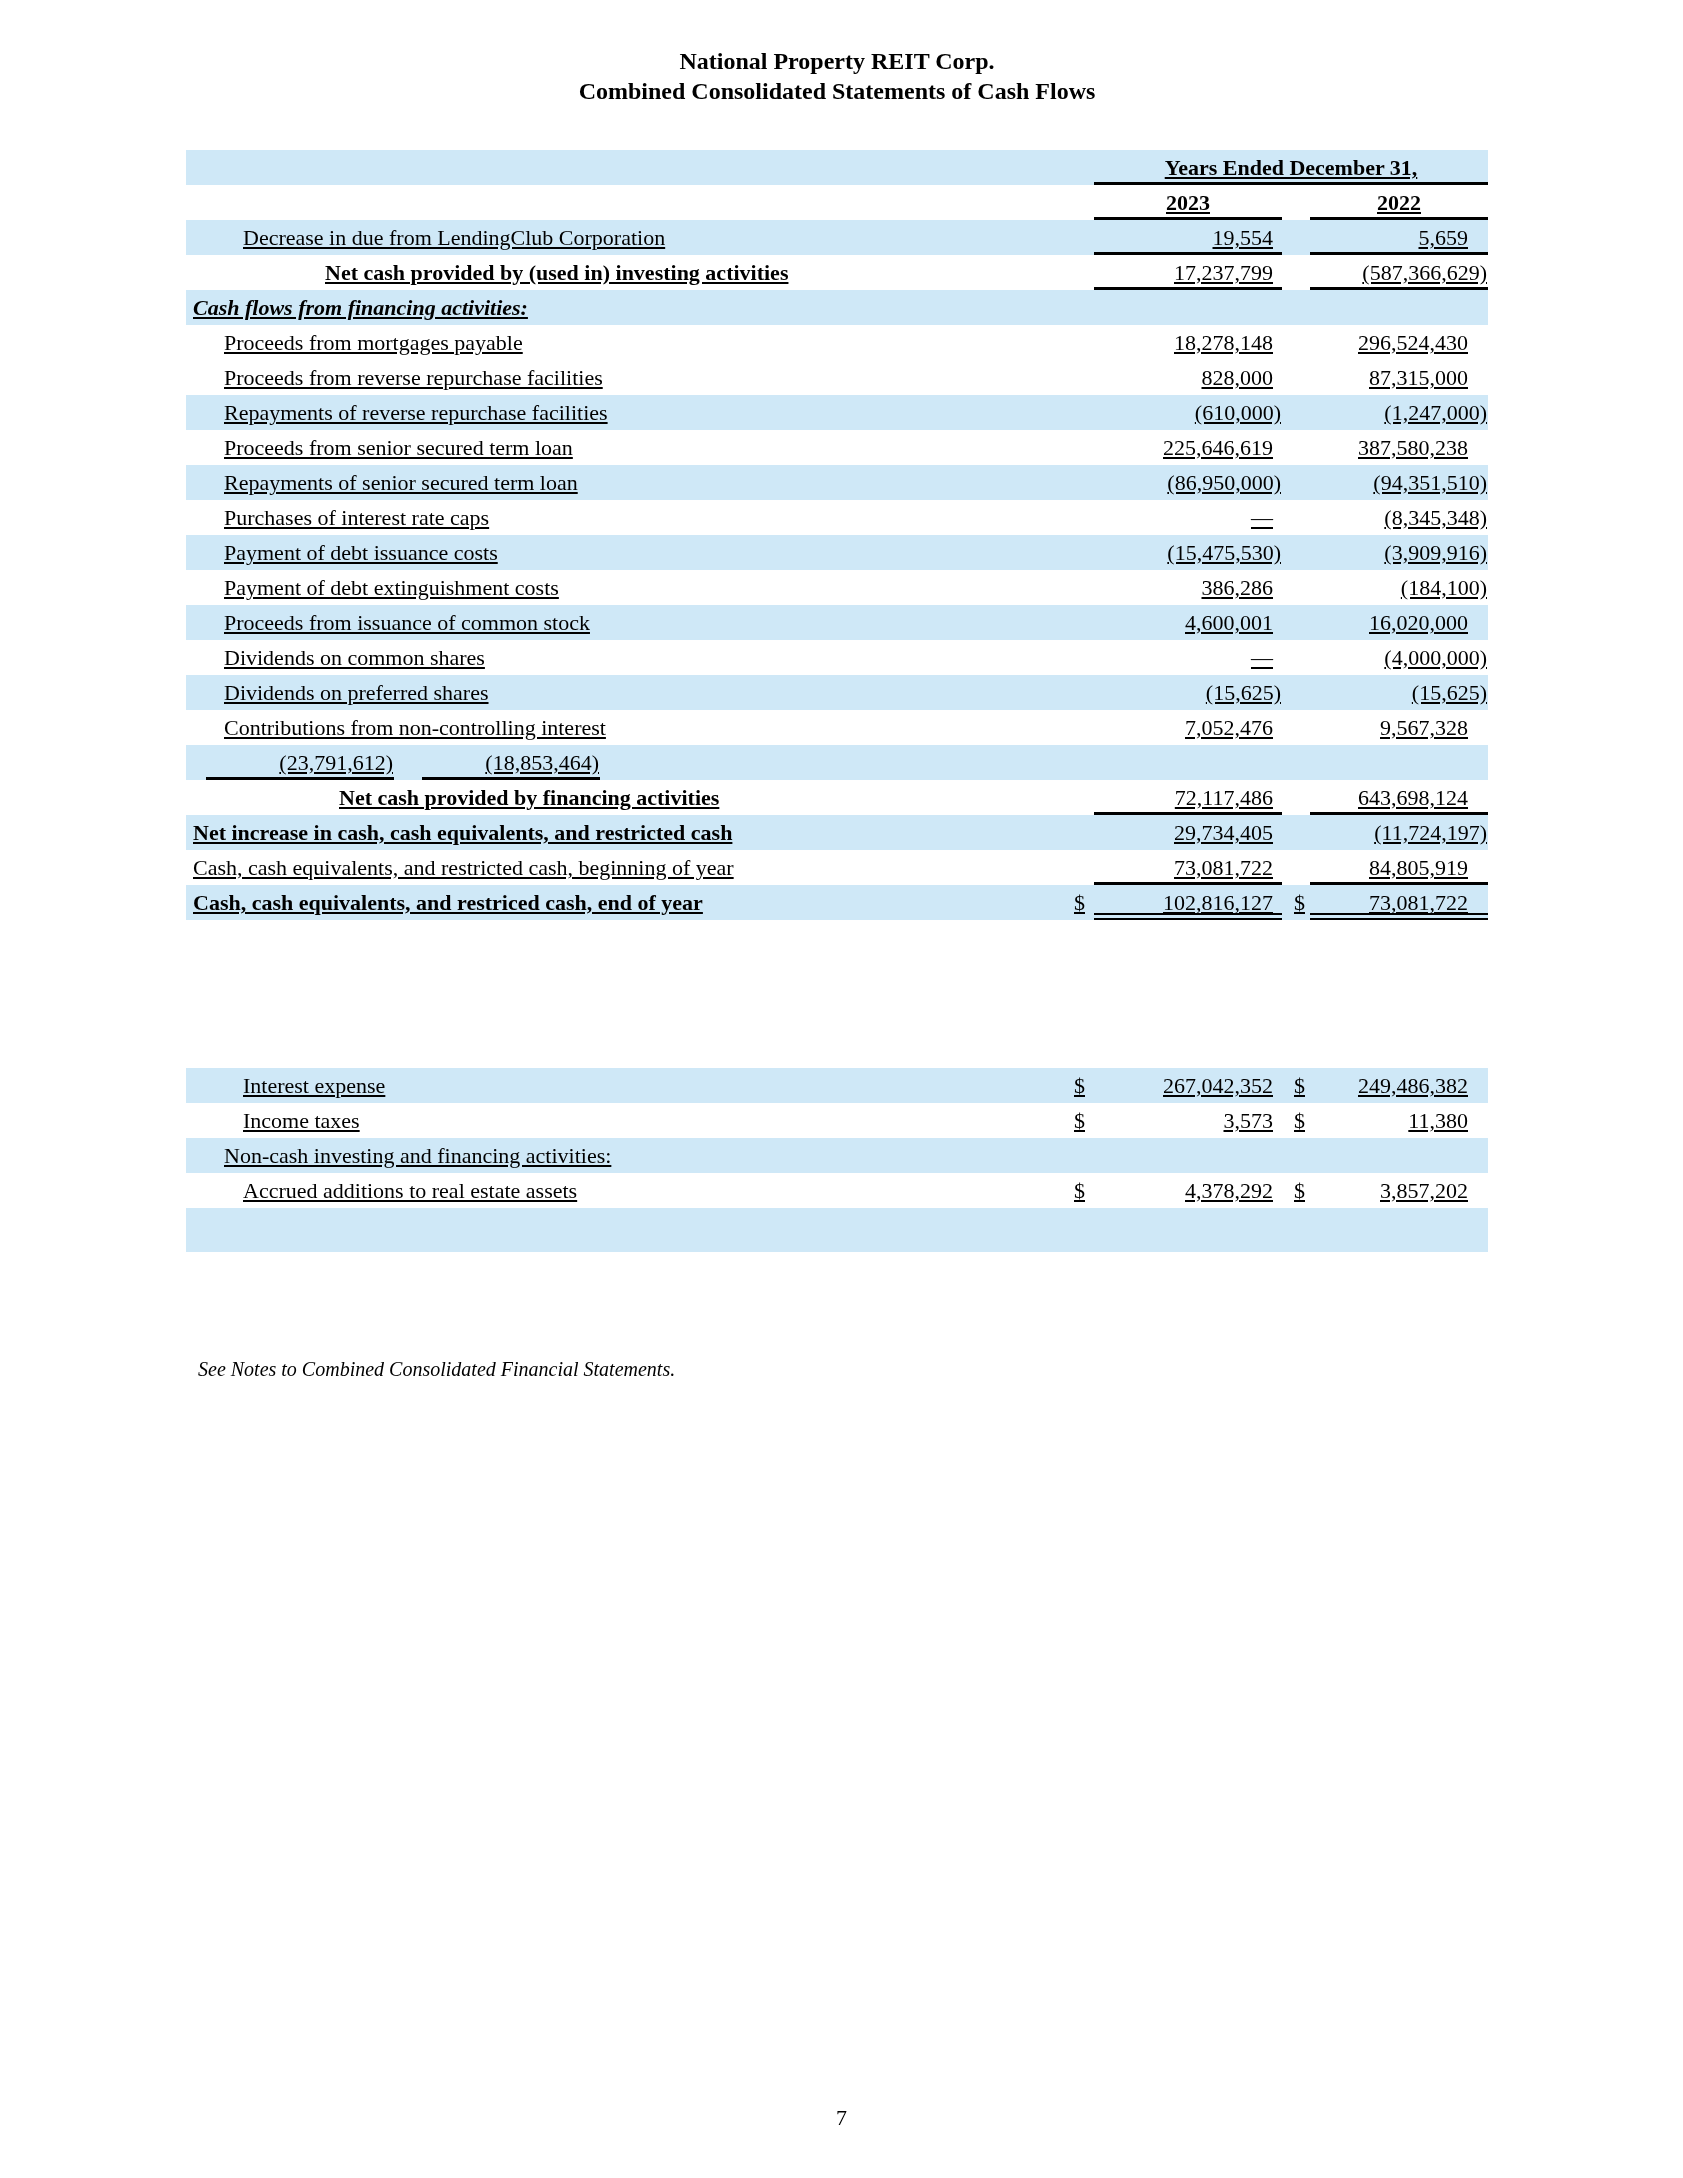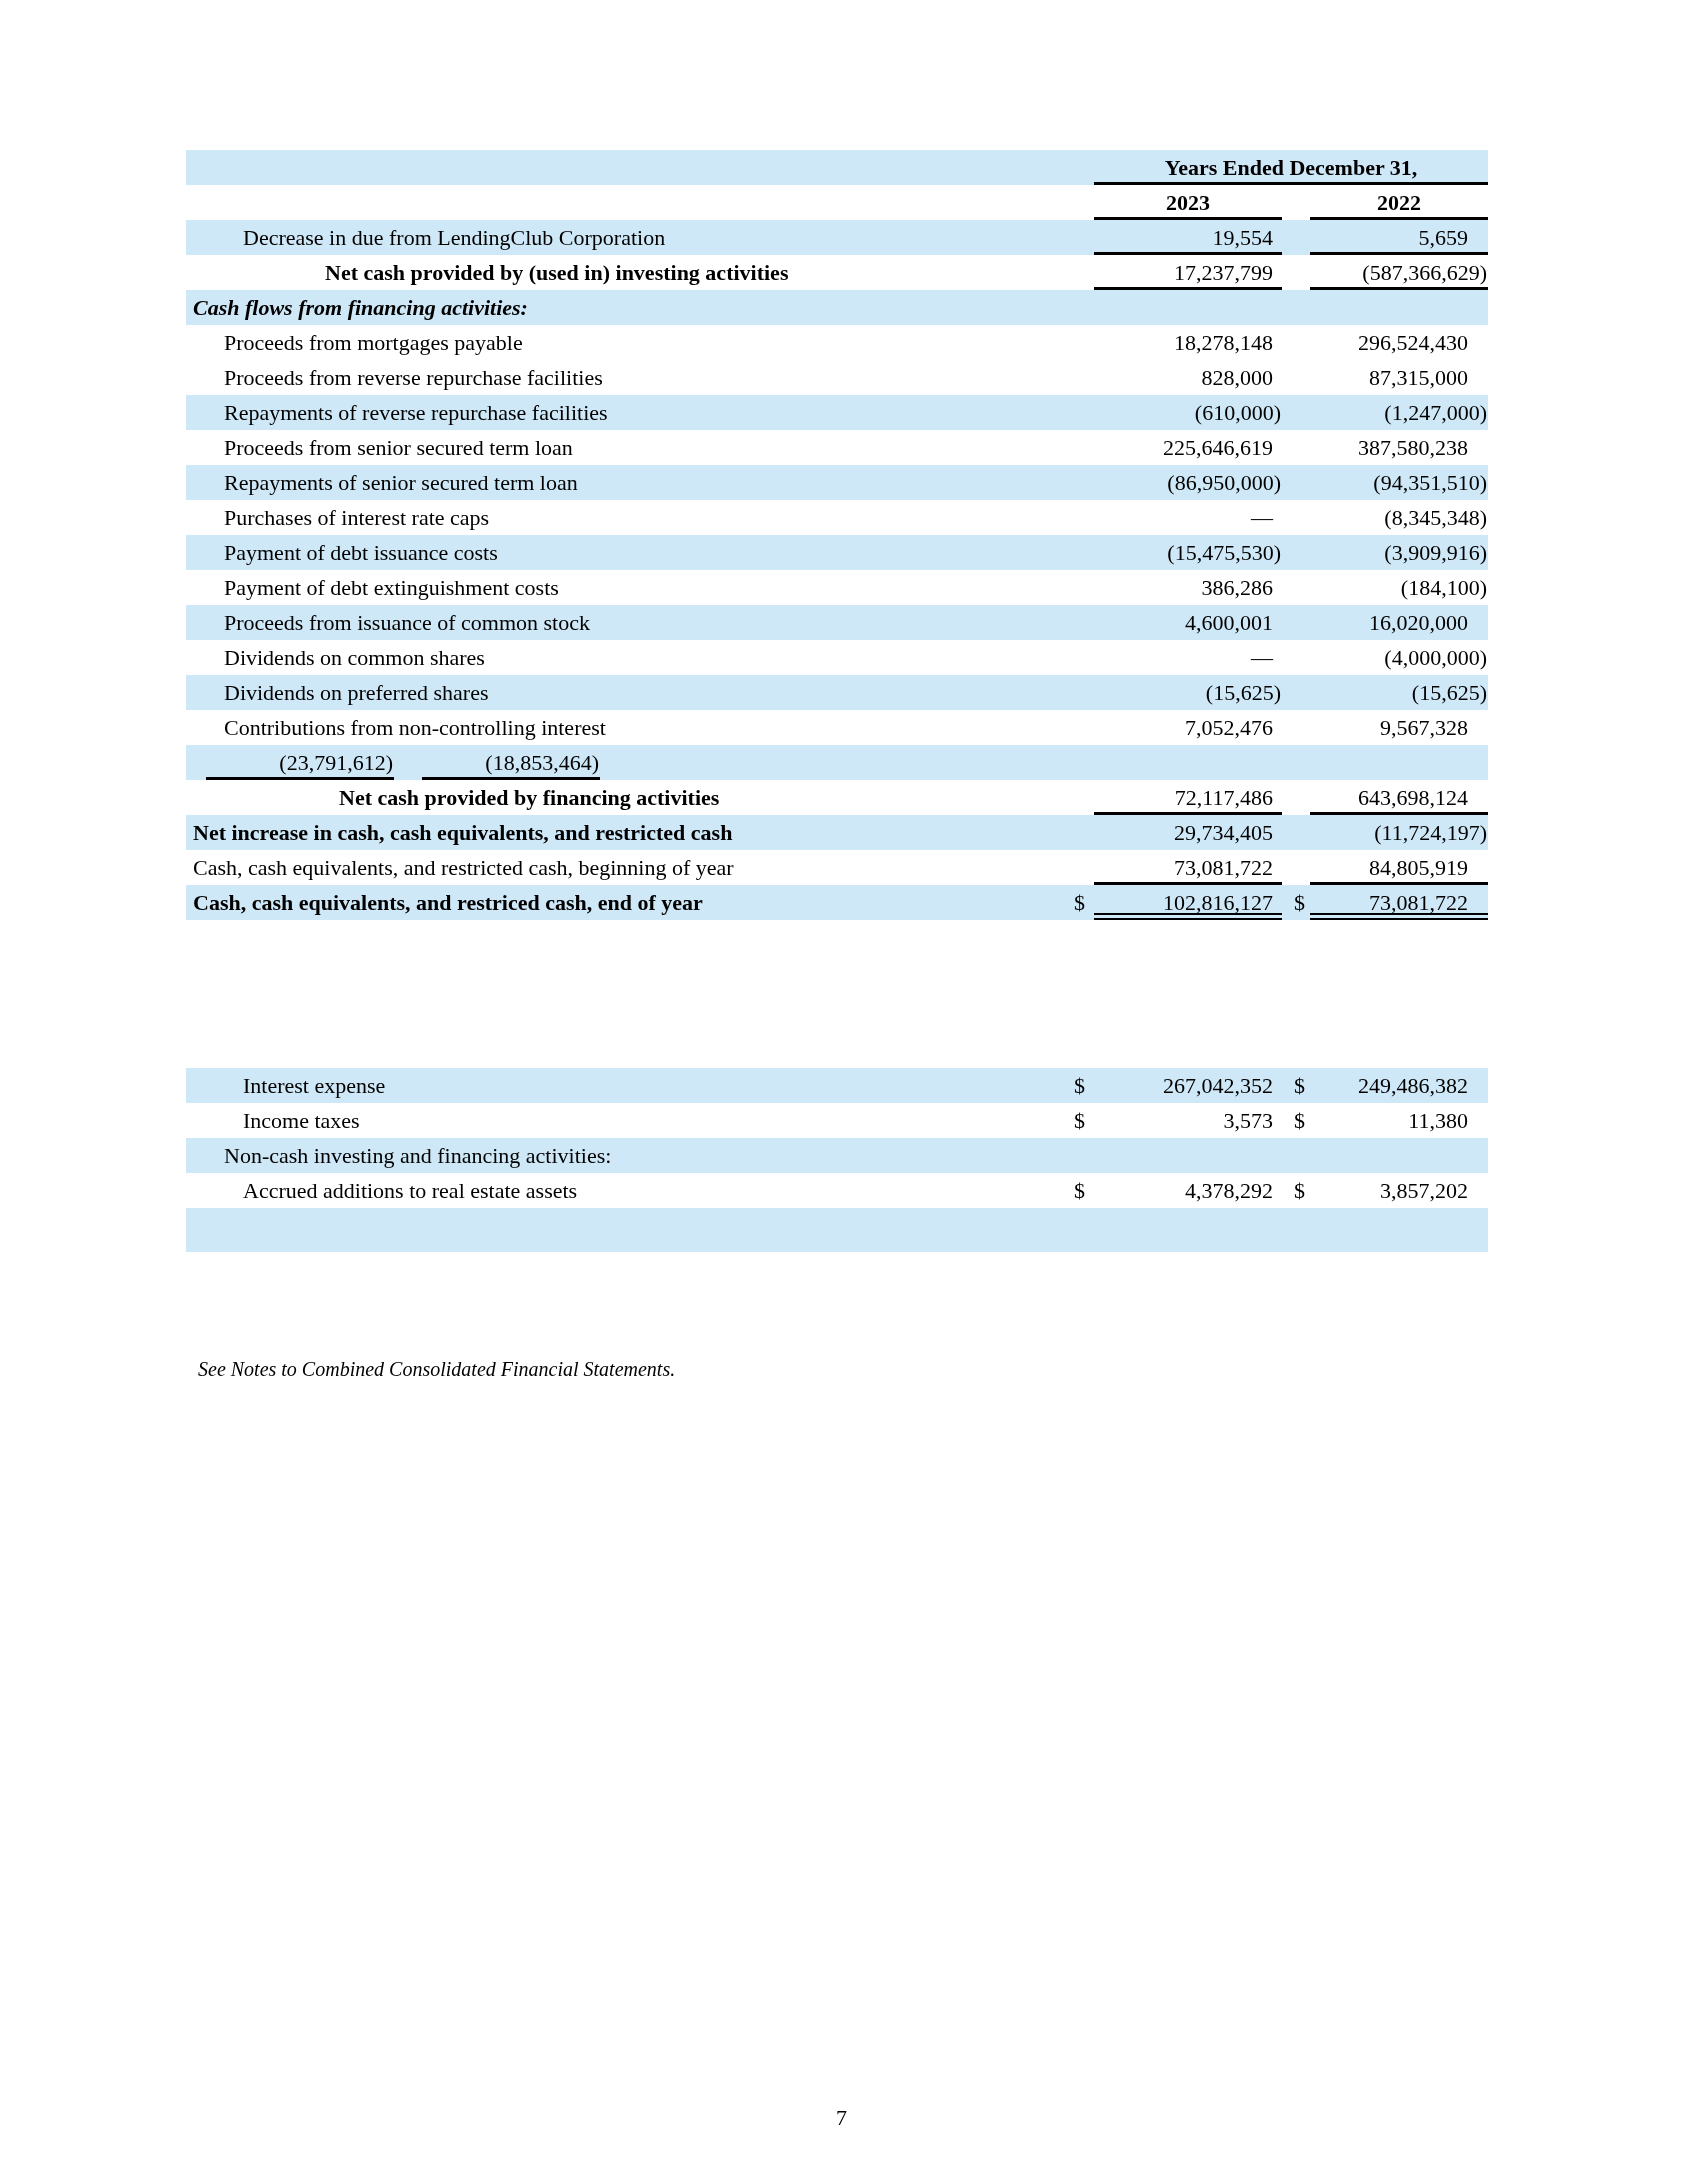--- a/index.html
+++ b/index.html
@@ -13,21 +13,21 @@
 
   .titles {
     position:absolute; left:186px; top:46px; width:1302px;
     text-align:center; font-weight:bold; font-size:24px; line-height:30px;
   }
 
   .fin-table { position:absolute; left:186px; width:1302px; }
   #main-table { top:150px; }
   #supp-table { top:1033px; }
 
-  .row { display:flex; height:35px; }
+  .row { display:flex; height:35px;text-decoration:underline; }
   .row.shaded { background:var(--shade); }
   .row.tall { height:44px; }
   .row.tall > div { height:44px; line-height:44px; }
   .row > div { height:35px; line-height:35px; font-size:22px; white-space:nowrap; }
 
   .lbl   { width:888px; overflow:visible; }
   .dcell { width:20px;  text-align:left; }
   .vcell { width:188px; text-align:right; padding-right:9px; }
   .gapcell { width:12px; }
   .dcell2 { width:16px; text-align:left; }
@@ -56,20 +56,24 @@
   .pagenum {
     position:absolute; left:0; top:2105px; width:1683px;
     text-align:center; font-size:22px;
   }
 </style>
 </head>
 <body>
 
 <div class="page">
 
+  <div class="titles">
+    <div>National Property REIT Corp.</div>
+    <div>Combined Consolidated Statements of Cash Flows</div>
+  </div>
 
   <div class="fin-table" id="main-table">
     <div class="row shaded">
       <div class="lbl ind0"></div>
       <div class="dcell"></div>
       <div class="pspan b rule">Years Ended December 31,</div>
     </div>
     <div class="row">
       <div class="lbl ind0"></div>
       <div class="dcell"></div>

